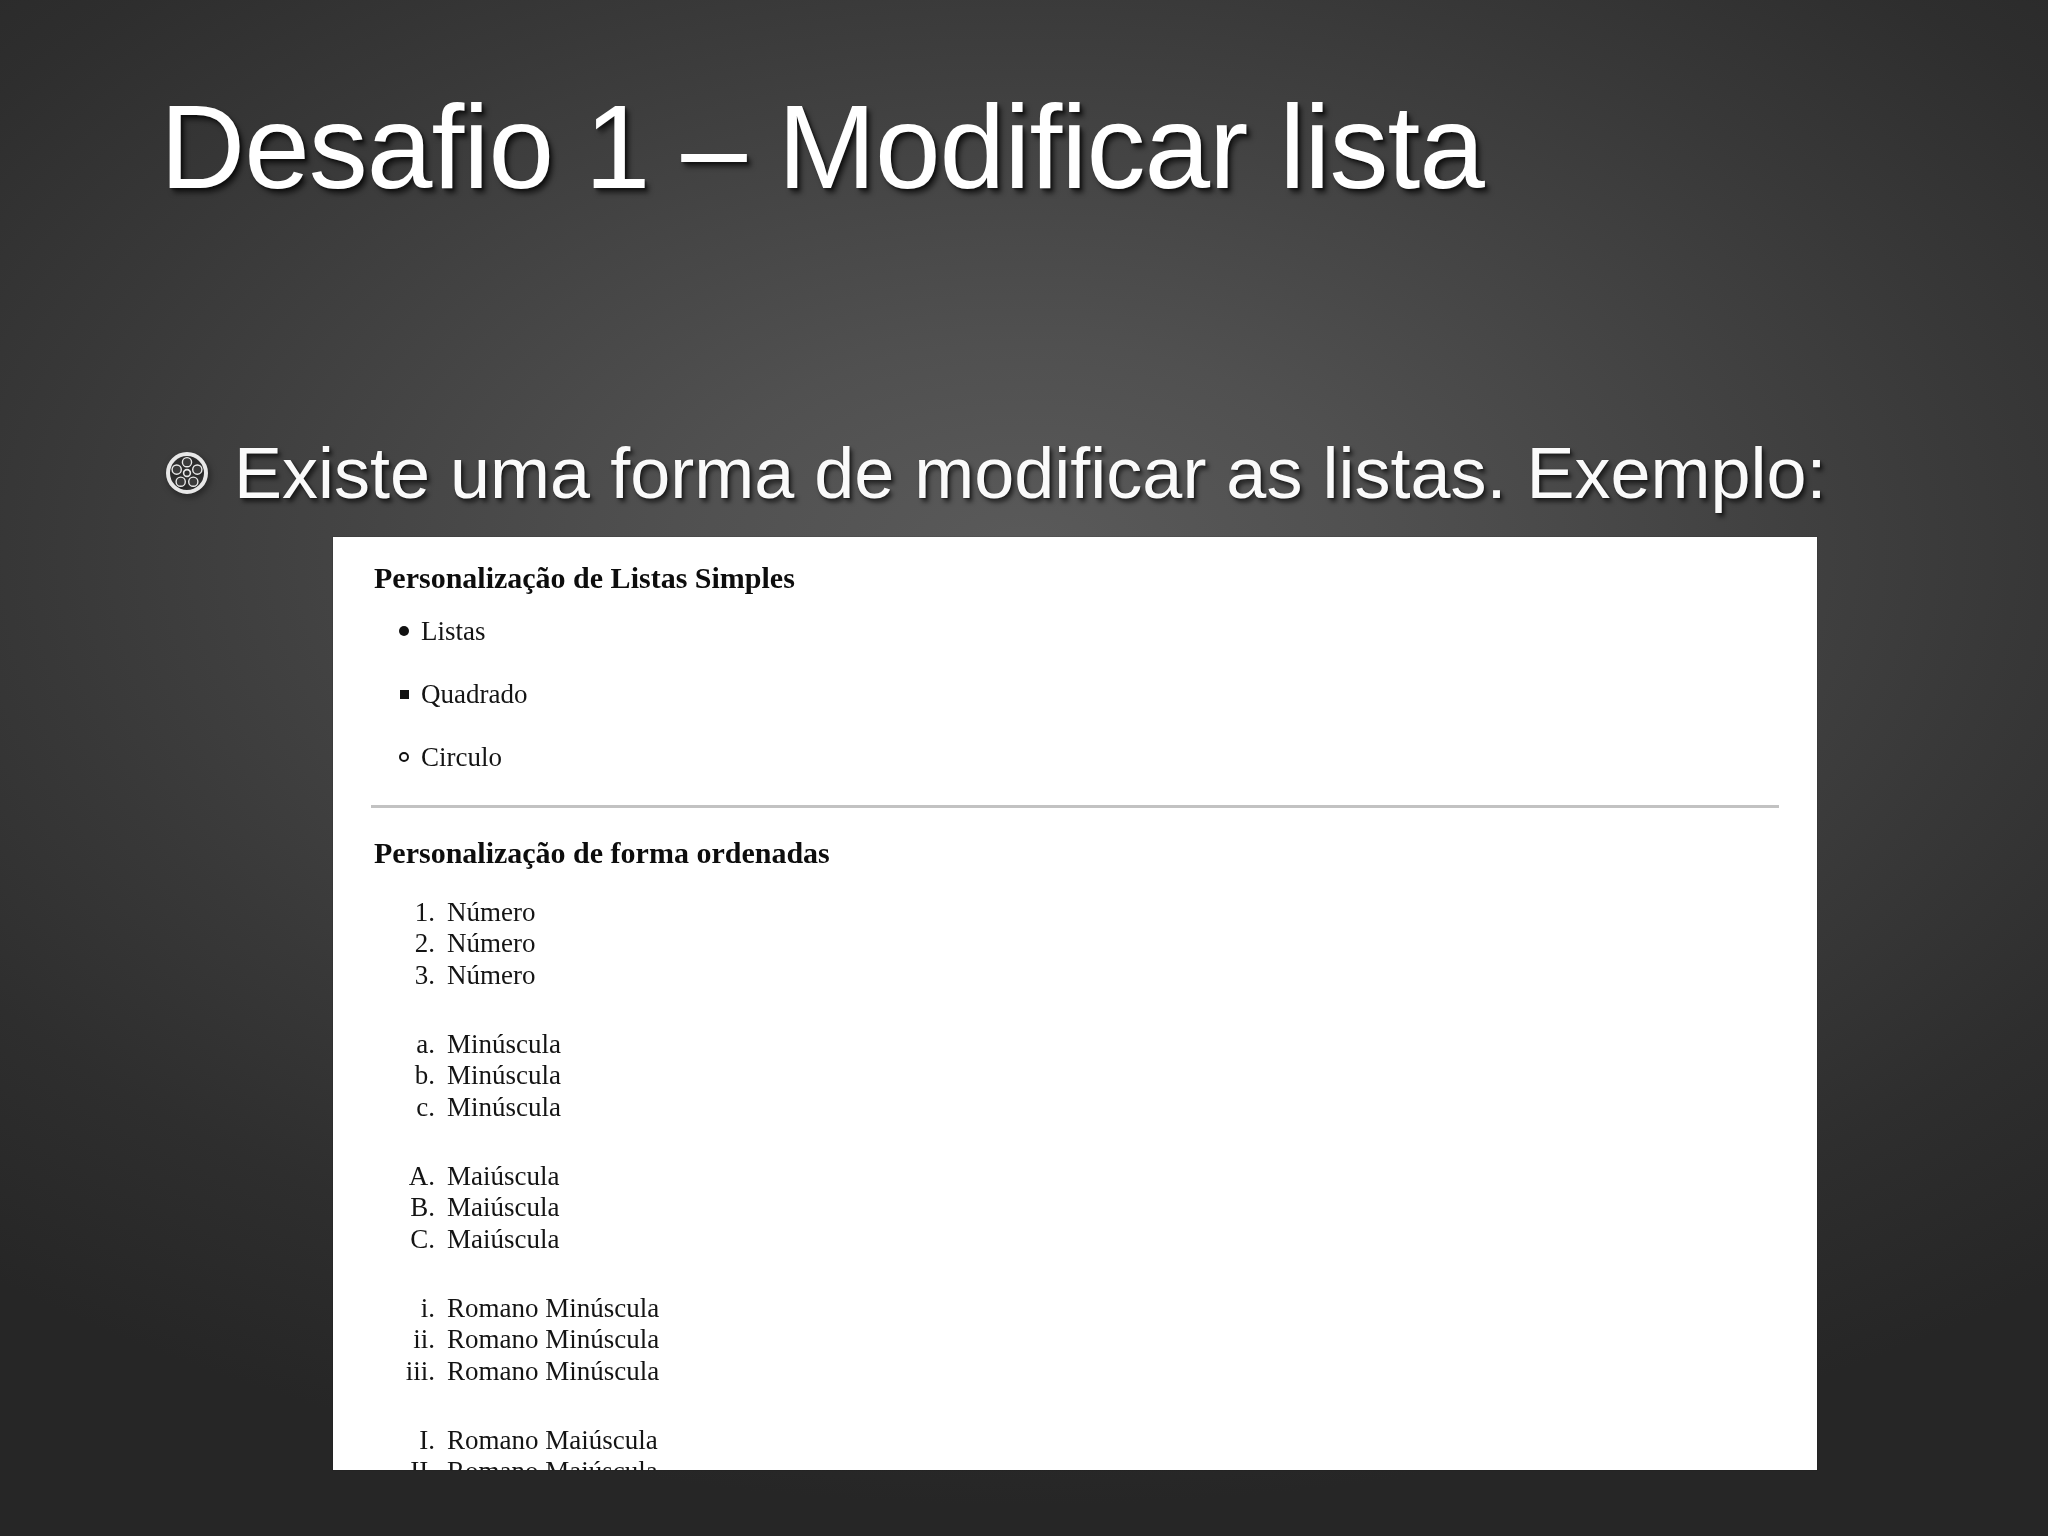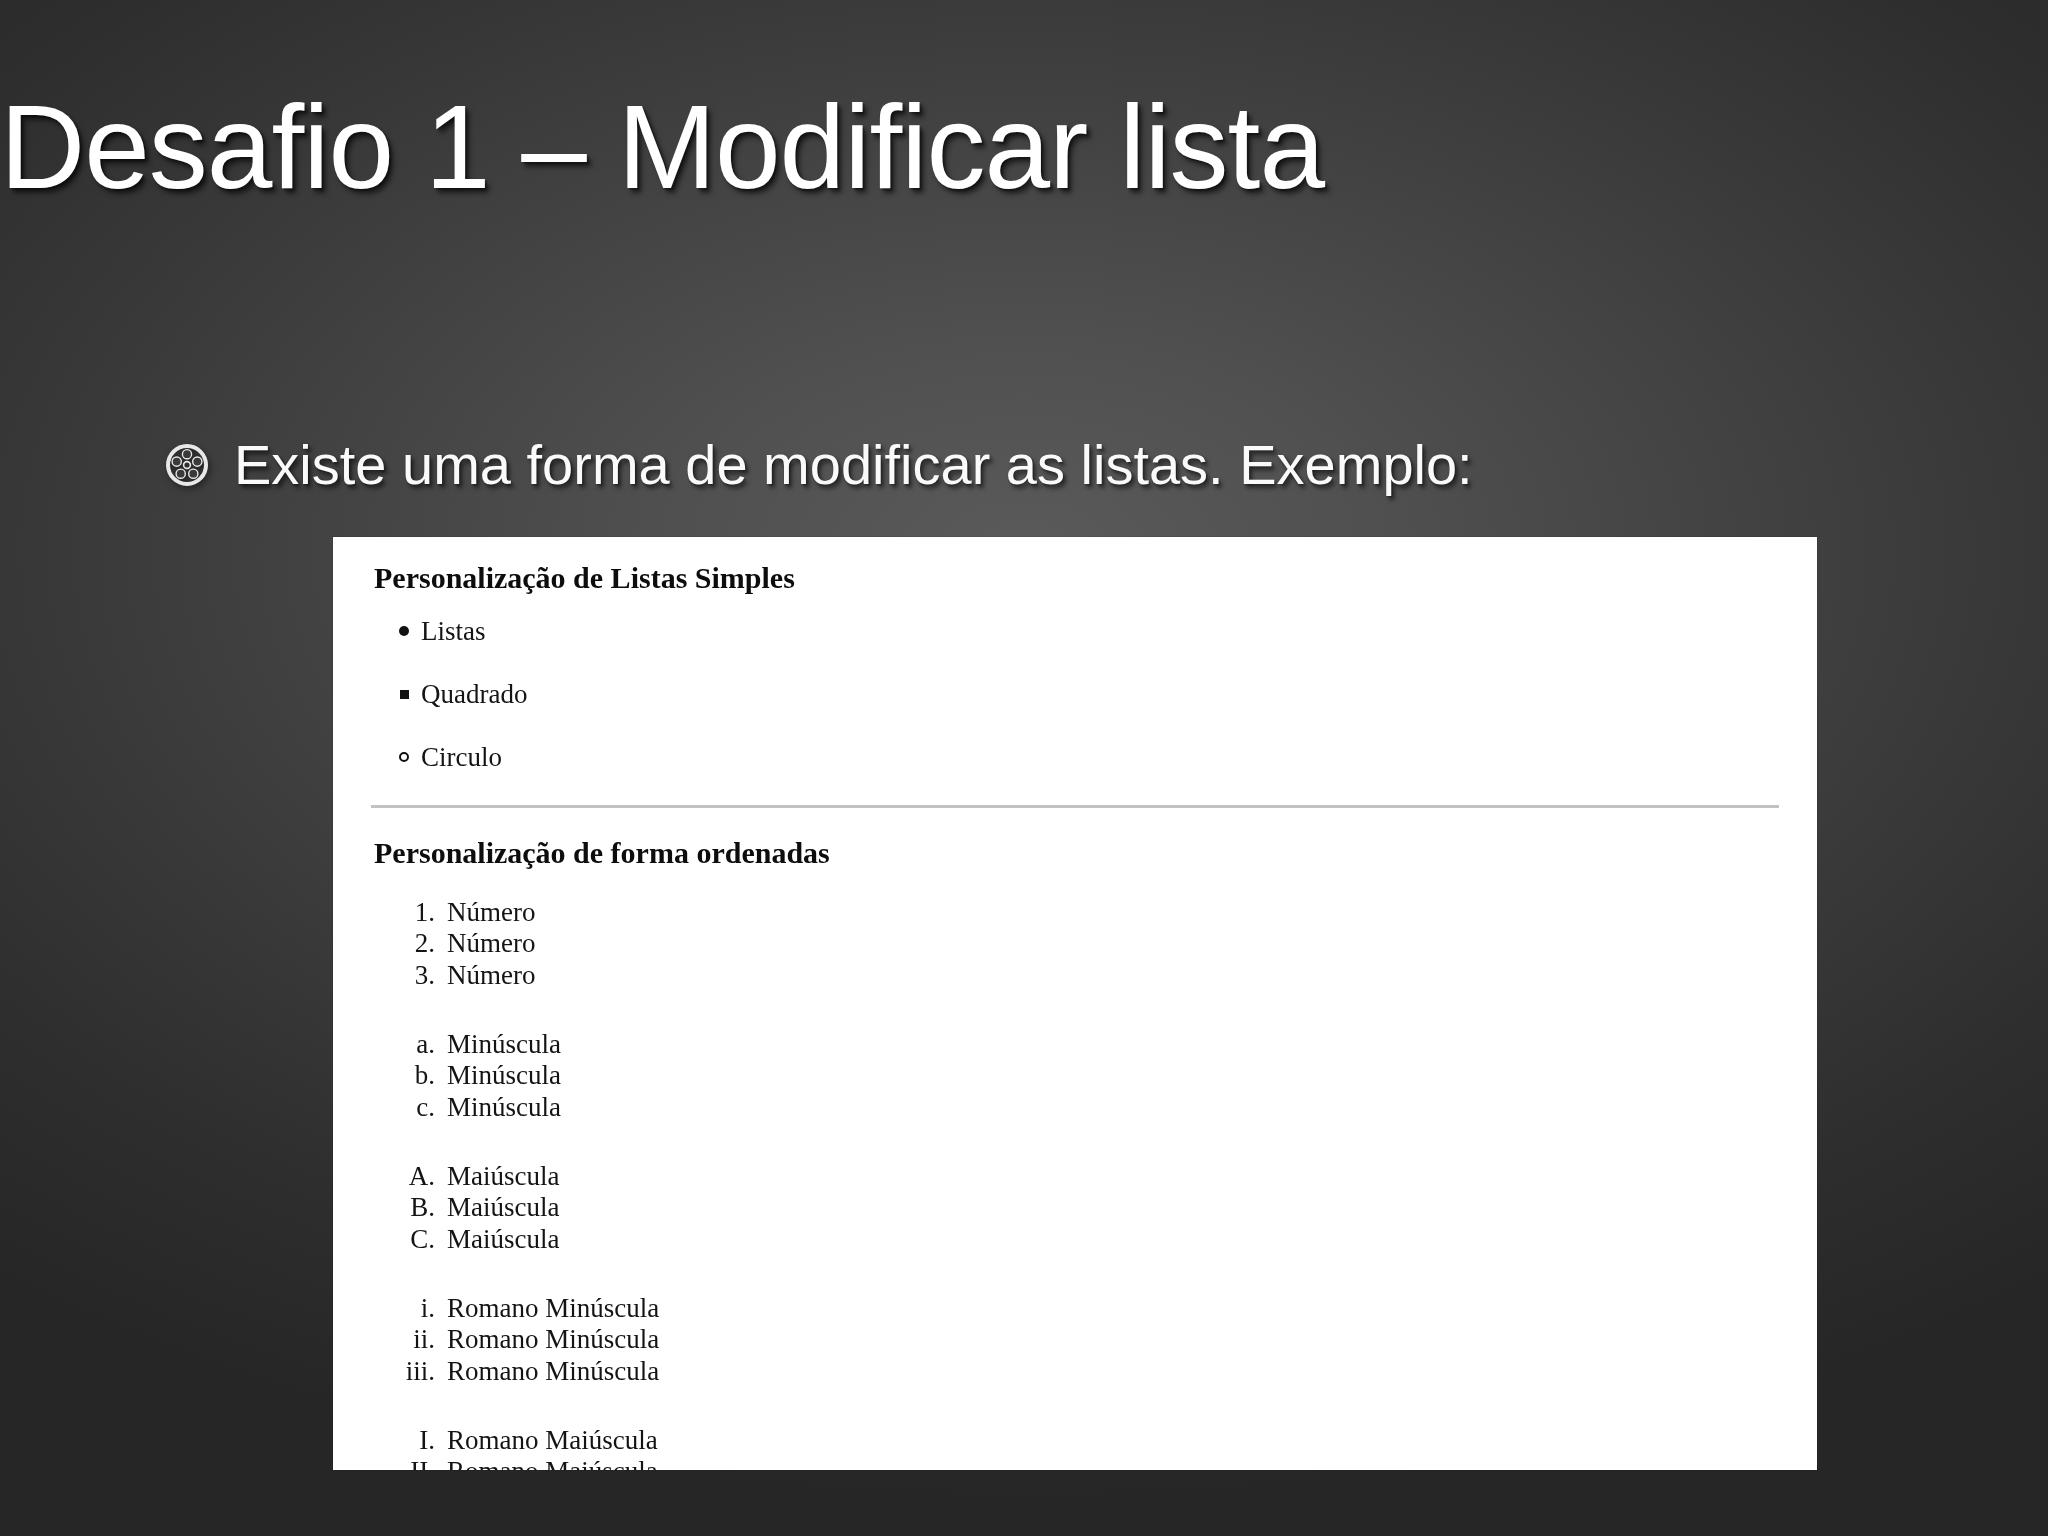--- a/index.html
+++ b/index.html
@@ -24,20 +24,21 @@
         #262626 100%);
     position: relative;
   }
 
   
   .slide-title {
     position: absolute;
     left: 0;
     top: 88px;
     width: 1644px;
+    text-align: center;
     font-size: 118px;
     font-weight: 400;
     line-height: 1.0;
     letter-spacing: -1px;
     color: #ffffff;
     text-shadow:
       4px 5px 5px rgba(0, 0, 0, 0.55),
       2px 2px 2px rgba(0, 0, 0, 0.4);
     white-space: nowrap;
   }
@@ -54,21 +55,21 @@
 
   .film-reel-icon {
     width: 42px;
     height: 42px;
     flex: 0 0 42px;
     display: block;
     filter: drop-shadow(2px 3px 3px rgba(0,0,0,0.5));
   }
 
   .bullet-text {
-    font-size: 56px;
+    font-size: 72px;
     font-weight: 400;
     line-height: 1.0;
     color: #fafafa;
     letter-spacing: 0px;
     text-shadow:
       3px 4px 4px rgba(0, 0, 0, 0.55),
       1px 1px 2px rgba(0, 0, 0, 0.4);
     white-space: nowrap;
   }
 

